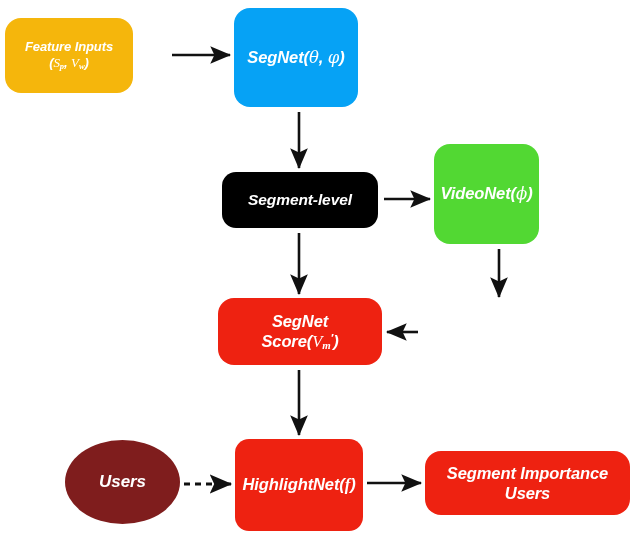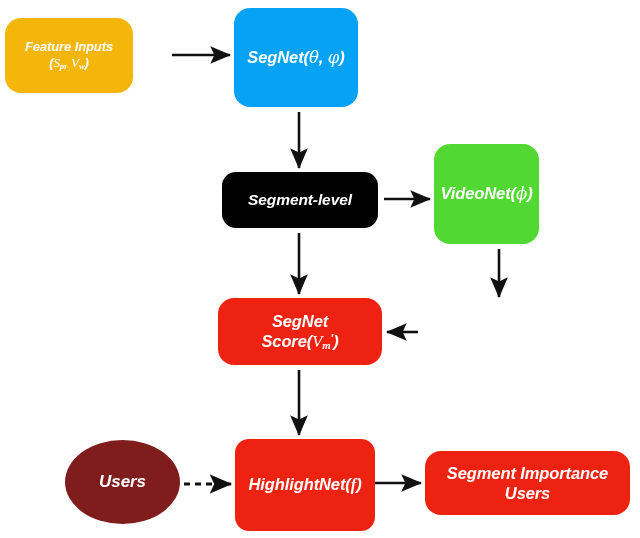--- a/index.html
+++ b/index.html
@@ -72,21 +72,21 @@
     border-radius: 16px;
     font-size: 16.5px;
   }
   #node-users {
     left: 65px; top: 440px; width: 115px; height: 84px;
     background: #7f1d1d;
     border-radius: 50%;
     font-size: 17px;
   }
   #node-highlightnet {
-    left: 235px; top: 439px; width: 140px; height: 92px;
+    left: 235px; top: 439px; width: 128px; height: 92px;
     background: #ee2211;
     border-radius: 14px;
     font-size: 16.5px;
   }
   #node-segment-score {
     left: 425px; top: 451px; width: 205px; height: 64px;
     background: #ee2211;
     border-radius: 16px;
     font-size: 16.5px;
     justify-content: flex-end;

